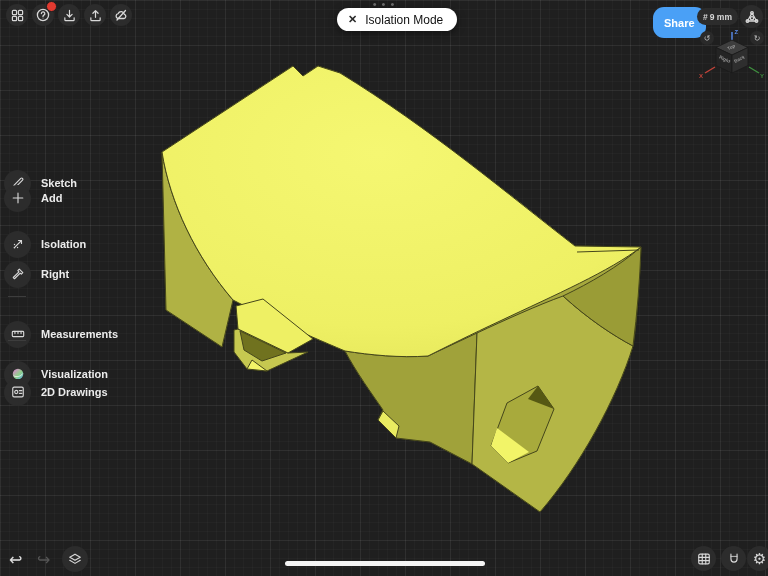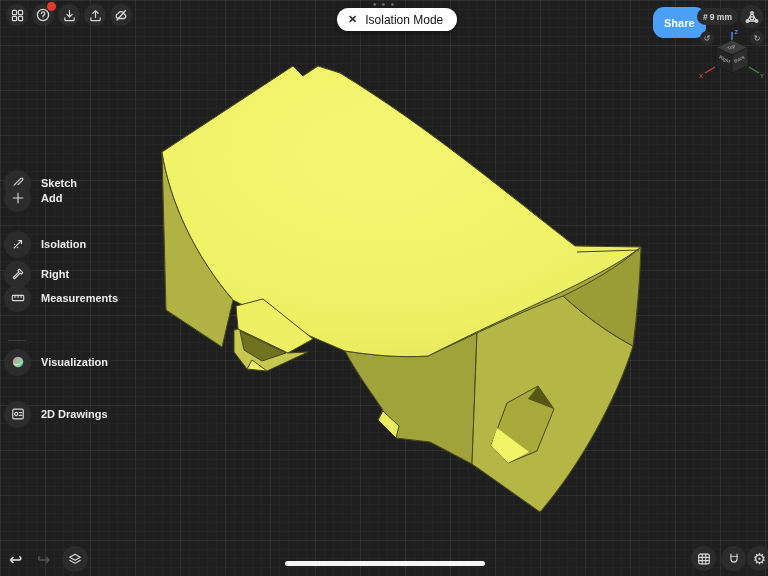--- a/index.html
+++ b/index.html
@@ -232,47 +232,47 @@
 </div>
 <div class="abs side-item" style="top:260px">
   <div class="circle-btn">
     <svg class="icon-svg" width="14" height="14" viewBox="0 0 16 16">
       <path d="M9.5,2.5 L13.5,6.5 L11.8,8.2 L10.5,6.9 L4,13.4 L2.6,12 L9.1,5.5 L7.8,4.2 Z"></path>
     </svg>
   </div>
   <span class="s-lbl">Right</span>
 </div>
 <div class="abs side-div" style="top:296px"></div>
-<div class="abs side-item" style="top:284px">
+<div class="abs side-item" style="top:320px">
   <div class="circle-btn">
     <svg class="icon-svg" width="14" height="14" viewBox="0 0 16 16">
       <rect x="1.5" y="5" width="13" height="6" rx="1"></rect>
       <path d="M4.5,5 v2.5 M8,5 v2.5 M11.5,5 v2.5"></path>
     </svg>
   </div>
   <span class="s-lbl">Measurements</span>
 </div>
 <div class="abs side-div" style="top:340px"></div>
-<div class="abs side-item" style="top:348px">
+<div class="abs side-item" style="top:360px">
   <div class="circle-btn">
     <svg width="14" height="14" viewBox="0 0 16 16">
       <defs>
           <linearGradient id="vizg" x1="0" y1="0" x2="1" y2="1">
         <stop offset="0%" stop-color="#e879d9"></stop>
             <stop offset="55%" stop-color="#8fd08a"></stop>
             <stop offset="100%" stop-color="#5ab0e0"></stop>
       </linearGradient>
         </defs>
       <circle cx="8" cy="8" r="6" fill="url(#vizg)"></circle>
       <path d="M3,10 C6,12 11,11 13.5,7.5" stroke="#ffffff" stroke-width="1" fill="none" opacity="0.8"></path>
     </svg>
   </div>
   <span class="s-lbl">Visualization</span>
 </div>
-<div class="abs side-item" style="top:400px">
+<div class="abs side-item" style="top:378px">
   <div class="circle-btn">
     <svg class="icon-svg" width="14" height="14" viewBox="0 0 16 16">
       <rect x="2" y="2.5" width="12" height="11" rx="1.5"></rect>
       <circle cx="6" cy="8" r="1.8"></circle>
       <path d="M9.5,6.5 h3 M9.5,9.5 h3"></path>
     </svg>
   </div>
   <span class="s-lbl">2D Drawings</span>
 </div>
 

